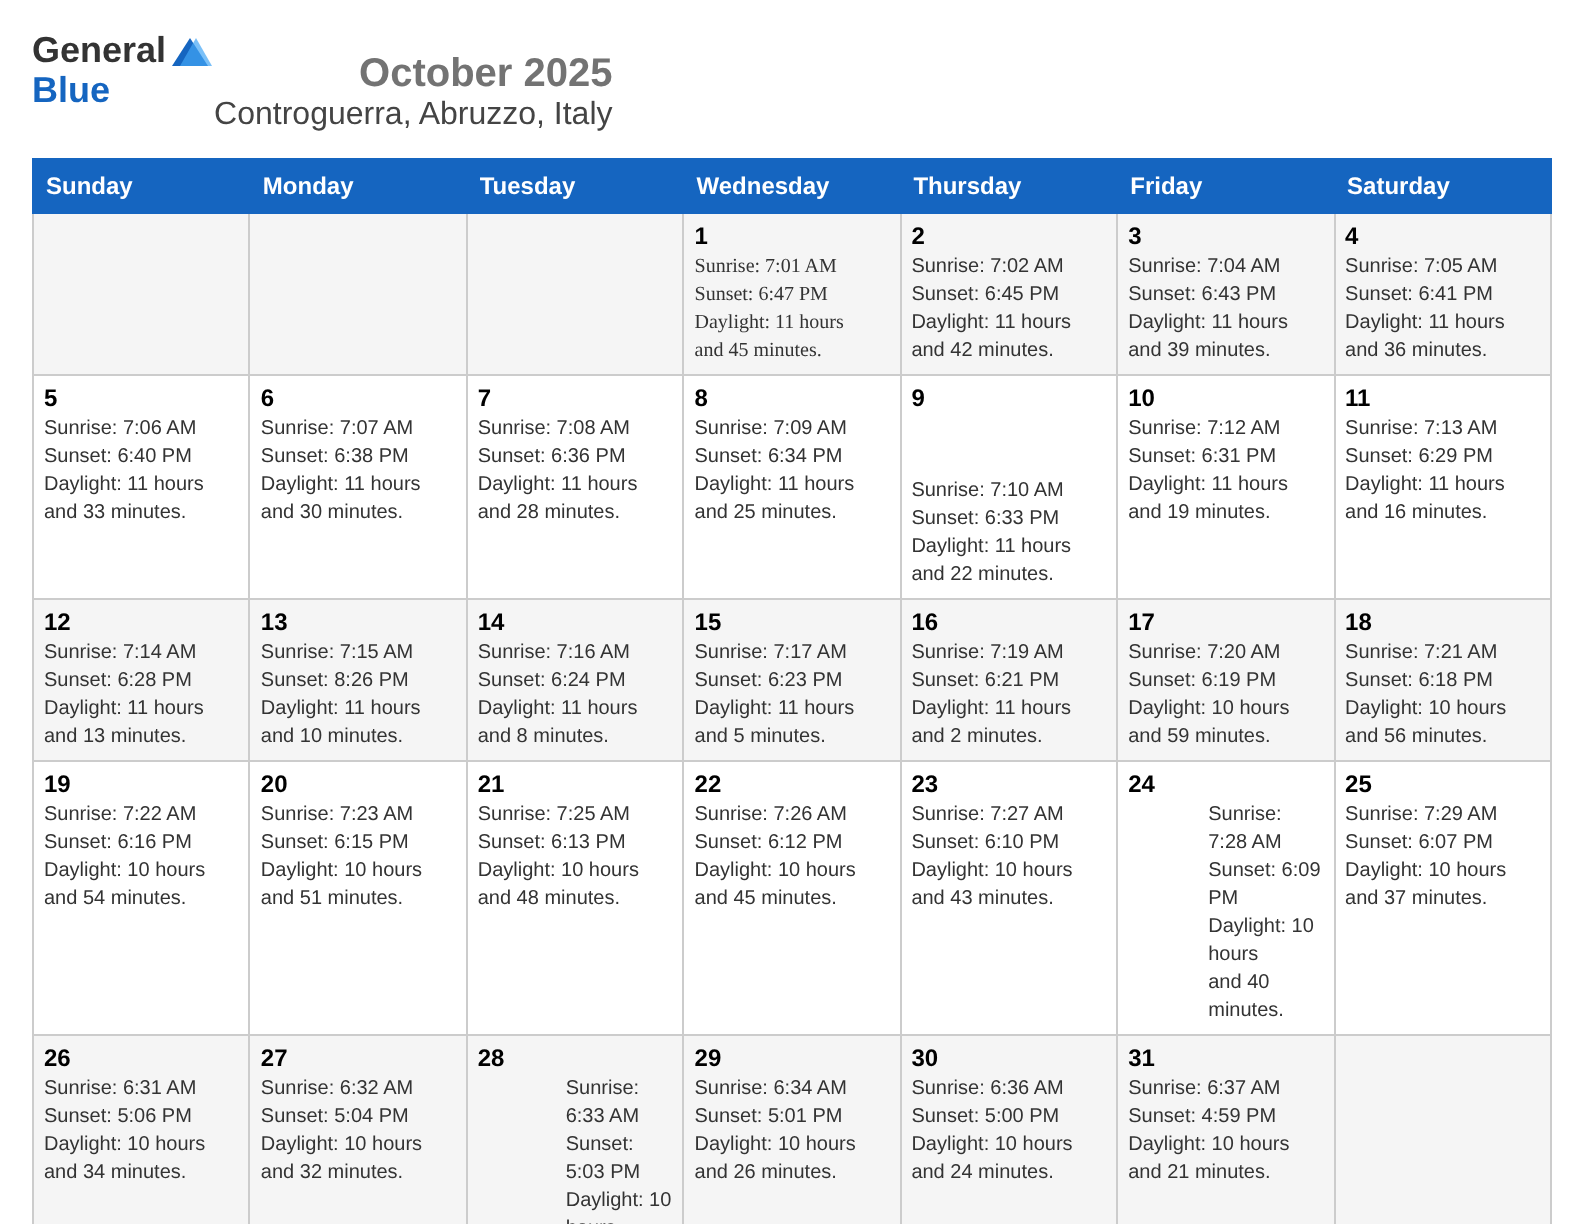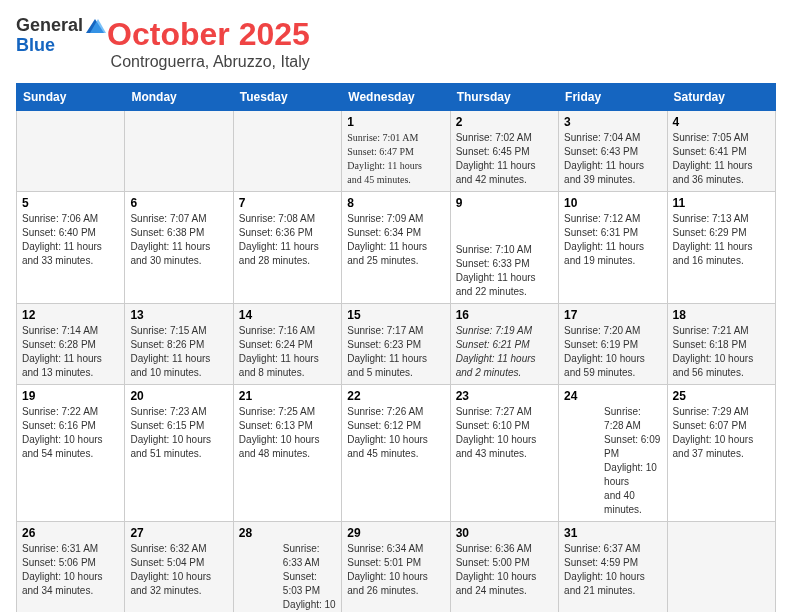--- a/index.html
+++ b/index.html
@@ -23,23 +23,24 @@
       font-size: 18px;
       font-weight: bold;
       line-height: 1.1;
     }
     .logo-general { color: #333; }
     .logo-blue { color: #1565C0; }
     .title-block {
       text-align: right;
     }
     .month-title {
-      font-size: 32px;
+      font-size: 20px;
       font-weight: bold;
-      color: #ef4444;
+      color: #737373;
+      margin-top: 10px;
     }
     .location {
       font-size: 16px;
       color: #444;
     }
     table {
       width: 100%;
       border-collapse: collapse;
       font-size: 11px;
     }
@@ -223,21 +224,21 @@
         </td>
         <td>
           <div class="day-number">15</div>
           <div class="day-info" style="white-space: pre-line;">Sunrise: 7:17 AM
 Sunset: 6:23 PM
 Daylight: 11 hours
 and 5 minutes.</div>
         </td>
         <td>
           <div class="day-number">16</div>
-          <div class="day-info" style="white-space: pre-line; font-style: italic;">Sunrise: 7:19 AM
+          <div class="day-info" style="white-space: pre-line;">Sunrise: 7:19 AM
 Sunset: 6:21 PM
 Daylight: 11 hours
 and 2 minutes.</div>
         </td>
         <td>
           <div class="day-number">17</div>
           <div class="day-info" style="white-space: pre-line;">Sunrise: 7:20 AM
 Sunset: 6:19 PM
 Daylight: 10 hours
 and 59 minutes.</div>

